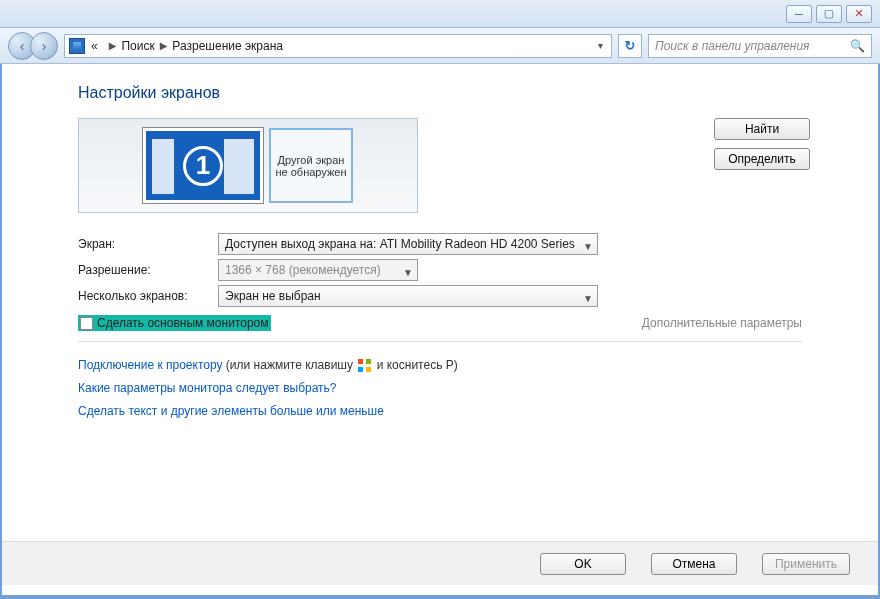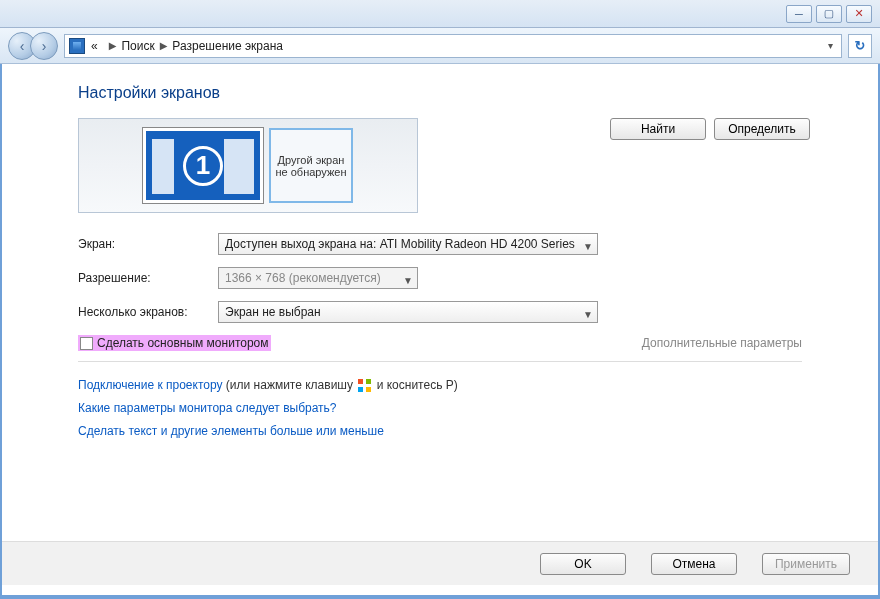--- a/index.html
+++ b/index.html
@@ -31,34 +31,34 @@
 h1.page-title { color:#0a3f8a; font-size:16px; font-weight:400; margin-bottom:16px; padding-left:8px;}
 
 
 .preview-row { display:flex; align-items:flex-start; margin-bottom:20px; padding-left:8px; }
 .preview-box { border:1px solid #b8c6d6; background: linear-gradient(to bottom, #e9edf1, #f7f9fb); width:340px; height:95px; display:flex; align-items:center; justify-content:center; gap:0;}
 .monitor { width:120px; height:75px; background:#1560bd; border:3px solid #fff; outline:1px solid #888; position:relative; display:flex; align-items:center; justify-content:center;}
 .monitor::before{content:""; position:absolute; left:6px; top:8px; width:22px; height:55px; background:#d6e4f5;}
 .monitor::after{content:""; position:absolute; right:6px; top:8px; width:30px; height:55px; background:#d6e4f5;}
 .monitor .num { position:relative; z-index:2; width:40px; height:40px; border-radius:50%; border:3px solid #fff; color:#fff; font-size:26px; font-weight:bold; display:flex; align-items:center; justify-content:center; background:#1560bd;}
 .placeholder-screen { width:84px; height:75px; border:2px solid #7fb8e8; background:#f5f8fb; display:flex; align-items:center; justify-content:center; text-align:center; font-size:11px; color:#333; padding:4px; margin-left:6px;}
-.side-buttons { margin-left:auto; display:flex; flex-direction:row; gap:8px; }
+.side-buttons { margin-left:auto; display:flex; flex-direction:column; gap:8px; }
 .std-btn { min-width:96px; height:22px; background:linear-gradient(to bottom,#fdfdfd,#e7e7e7); border:1px solid #8a8a8a; border-radius:3px; font-size:12px; padding:0 12px; cursor:default; text-align:center; line-height:20px;}
 
 
-.form-row { display:flex; align-items:center; margin-bottom:12px; padding-left:8px;}
+.form-row { display:flex; align-items:center; margin-bottom:4px; padding-left:8px;}
 .form-row .lbl { width:140px; font-size:12px; color:#222;}
 .select { flex:1; max-width:380px; height:22px; border:1px solid #999; background:linear-gradient(to bottom,#fff,#eee); font-size:12px; padding:0 20px 16px 6px; line-height:20px; position:relative; color:#222;}
 .select.disabled { color:#888; background:#f3f3f3;}
 .select .arr { position:absolute; right:4px; top:3px; font-size:10px; color:#555;}
 .select.short{ max-width:200px;}
 
 
 .check-row { display:flex; align-items:center; padding-left:8px; margin:8px 0 4px;}
-.highlight { background:#f0abfc; padding:1px 2px; display:flex; align-items:center;}
+.highlight { background:#14b8a6; padding:1px 2px; display:flex; align-items:center;}
 .chk { width:13px; height:13px; border:1px solid #888; background:#fff; margin-right:4px; display:inline-block;}
 .check-label { font-size:12px; color:#222;}
 .adv-link { margin-left:auto; font-size:12px; color:#888; padding-right:8px;text-align:right;}
 
 .divider { border-top:1px solid #ddd; margin:10px 8px 12px;}
 
 
 .help { font-size:12px; padding-left:8px; line-height:1.9;}
 .help .lnk { color:#0a5bc4;}
 .help .plain { color:#333;}
@@ -95,20 +95,24 @@
     <span class="ico"></span>
     <span>«</span>
     <span style="width:6px"></span>
     <span class="chev">▶</span>
     <span>Поиск</span>
     <span class="chev">▶</span>
     <span>Разрешение экрана</span>
     <span class="dd">▾</span>
   </div>
   <div class="refresh">↻</div>
+  <div class="searchbox">
+    <span>Поиск в панели управления</span>
+    <span class="sicon">🔍</span>
+  </div>
 </div>
 
 <div class="content-wrap">
   <div class="inner">
     <h1 class="page-title">Настройки экранов</h1>
 
     <div class="preview-row">
       <div class="preview-box">
         <div class="monitor">
           <div class="num">1</div>

